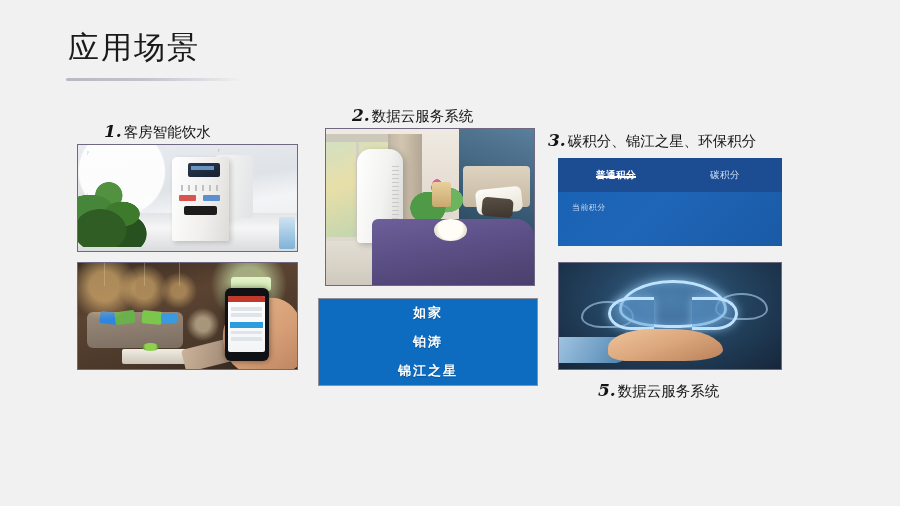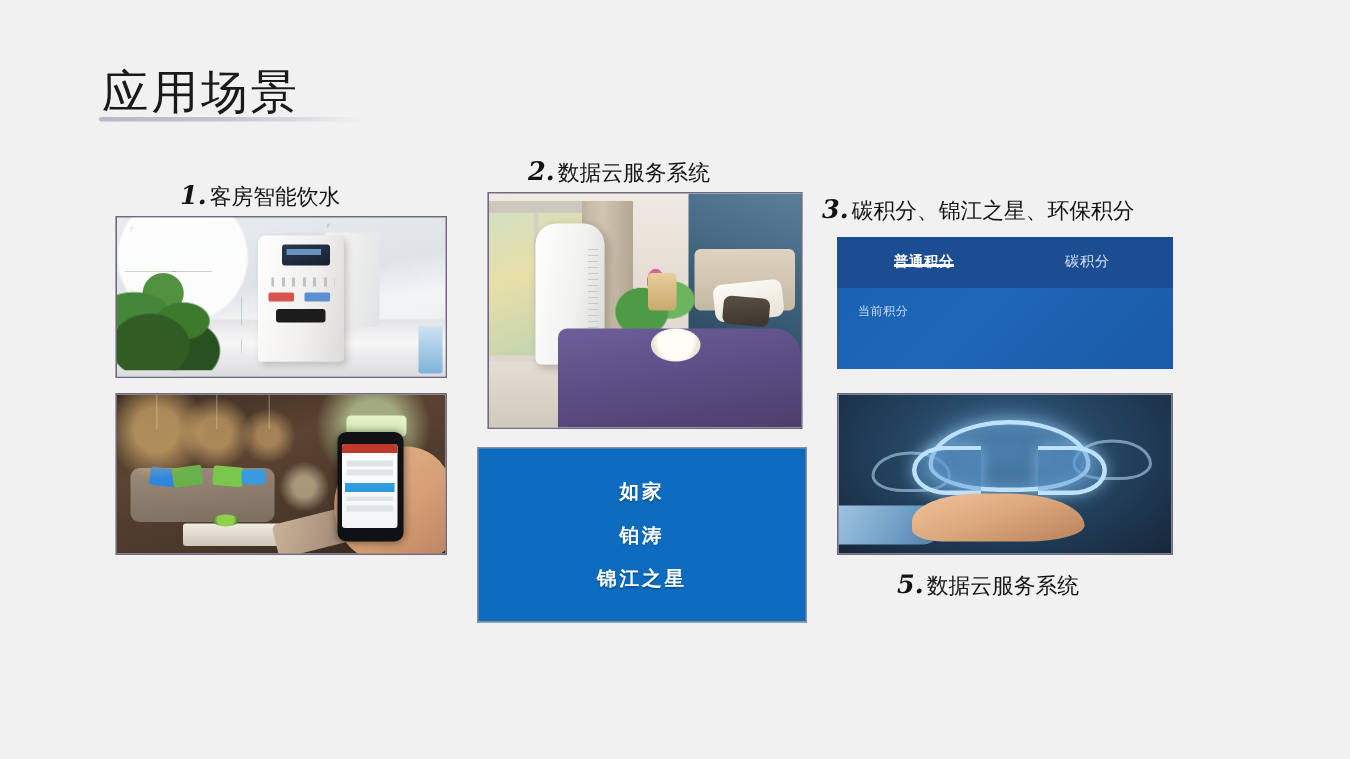--- a/index.html
+++ b/index.html
@@ -6,21 +6,21 @@
   body{
     width:900px;height:506px;
     background:#f1f1f1;
     font-family:"Liberation Sans","DejaVu Sans",sans-serif;
     overflow:hidden;position:relative;
   }
   .slide{position:absolute;inset:0;}
 
   
   .title{
-    position:absolute;left:68px;top:43px;
+    position:absolute;left:68px;top:28px;
     font-size:31px;line-height:1.25;
     color:#1a1a1a;letter-spacing:2px;
     font-family:"DejaVu Sans","Liberation Sans",sans-serif;
     font-weight:400;white-space:nowrap;
   }
   .title-rule{
     position:absolute;left:66px;top:78px;
     width:176px;height:3px;
     background:linear-gradient(90deg,#b9b9c6 0%,#c3c3cd 45%,#dcdce2 78%,#f1f1f1 100%);
     border-radius:2px;
@@ -202,31 +202,31 @@
     border:2px solid rgba(190,225,255,.55);border-radius:50% 50% 40% 40%/60% 60% 40% 40%;}
   .ph5 .hand{position:absolute;left:22%;bottom:8%;width:52%;height:30%;
     background:linear-gradient(160deg,#f0c49c 0%,#dba67c 50%,#b9815b 100%);
     border-radius:46% 52% 40% 22%/70% 80% 40% 30%;}
   .ph5 .arm{position:absolute;left:0;bottom:6%;width:30%;height:24%;
     background:linear-gradient(120deg,#9fc3e0,#6f9ec4 60%,#4f7da4);
     border-radius:0 8px 10px 0;}
 
   
   .brandbox{
-    position:absolute;left:318px;top:298px;width:220px;height:117px;
+    position:absolute;left:318px;top:298px;width:220px;height:88px;
     background:#0d6cc0;color:#ffffff;
     border:1px solid #8f8f9c;box-sizing:border-box;
     display:flex;flex-direction:column;align-items:center;justify-content:center;
     gap:11px;
   }
   .brandbox .b{font-size:13px;letter-spacing:2px;font-weight:bold;
     font-family:"DejaVu Sans","Liberation Sans",sans-serif;text-shadow:0 1px 1px rgba(0,0,0,.25);}
 
   
-  .cap1{left:120px;top:121px;text-align:center;}
+  .cap1{left:104px;top:121px;text-align:center;}
   .cap2{left:352px;top:105px;}
   .cap3{left:548px;top:130px;}
   .cap4{left:126px;top:380px;}
   .cap5{left:598px;top:380px;}
 </style>
 </head>
 <body>
 
 <div class="slide">
 

